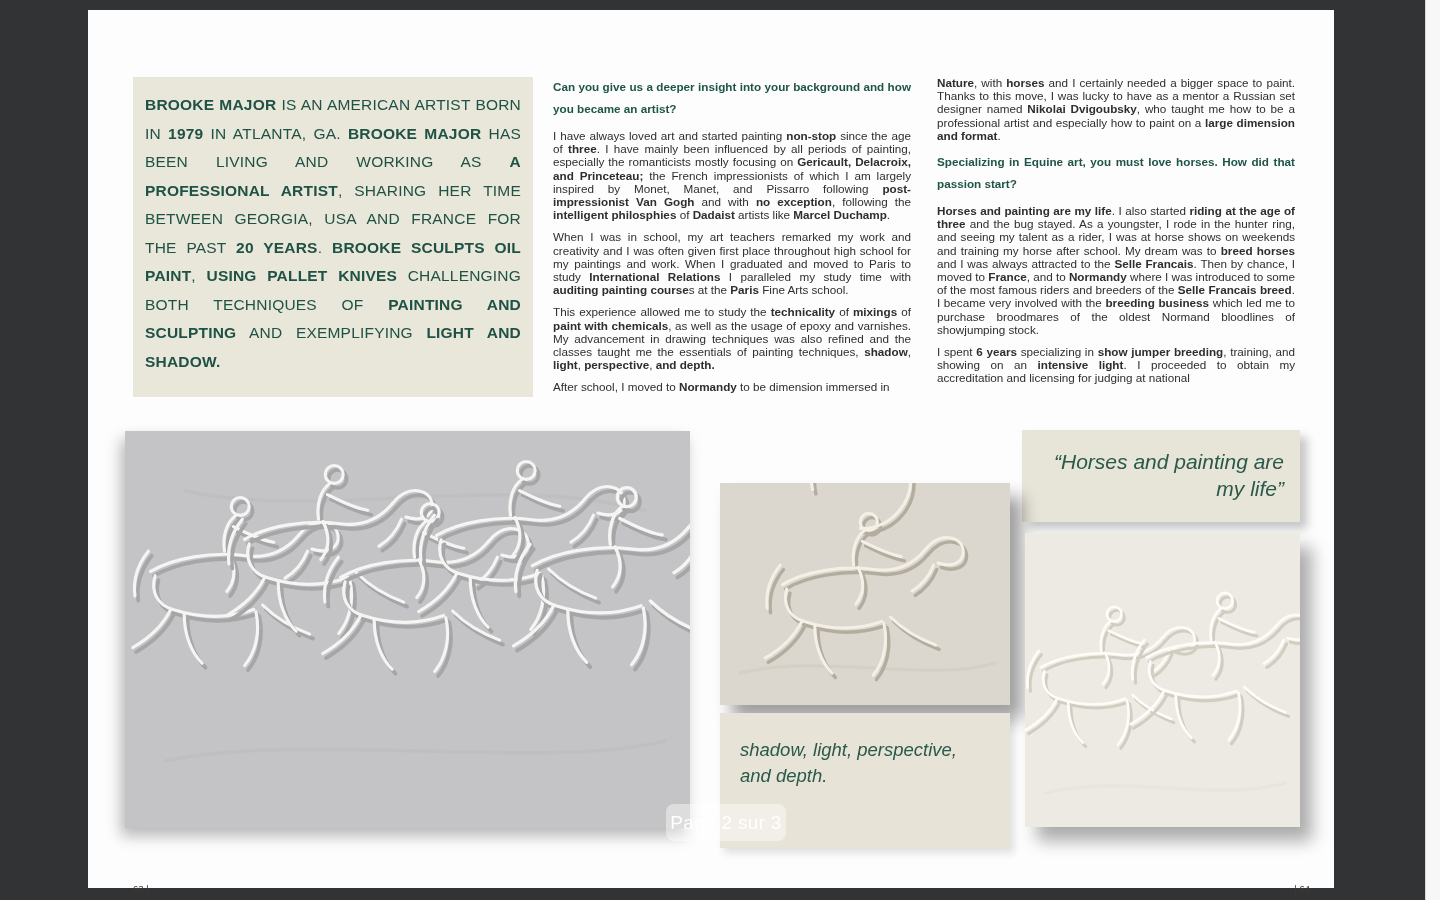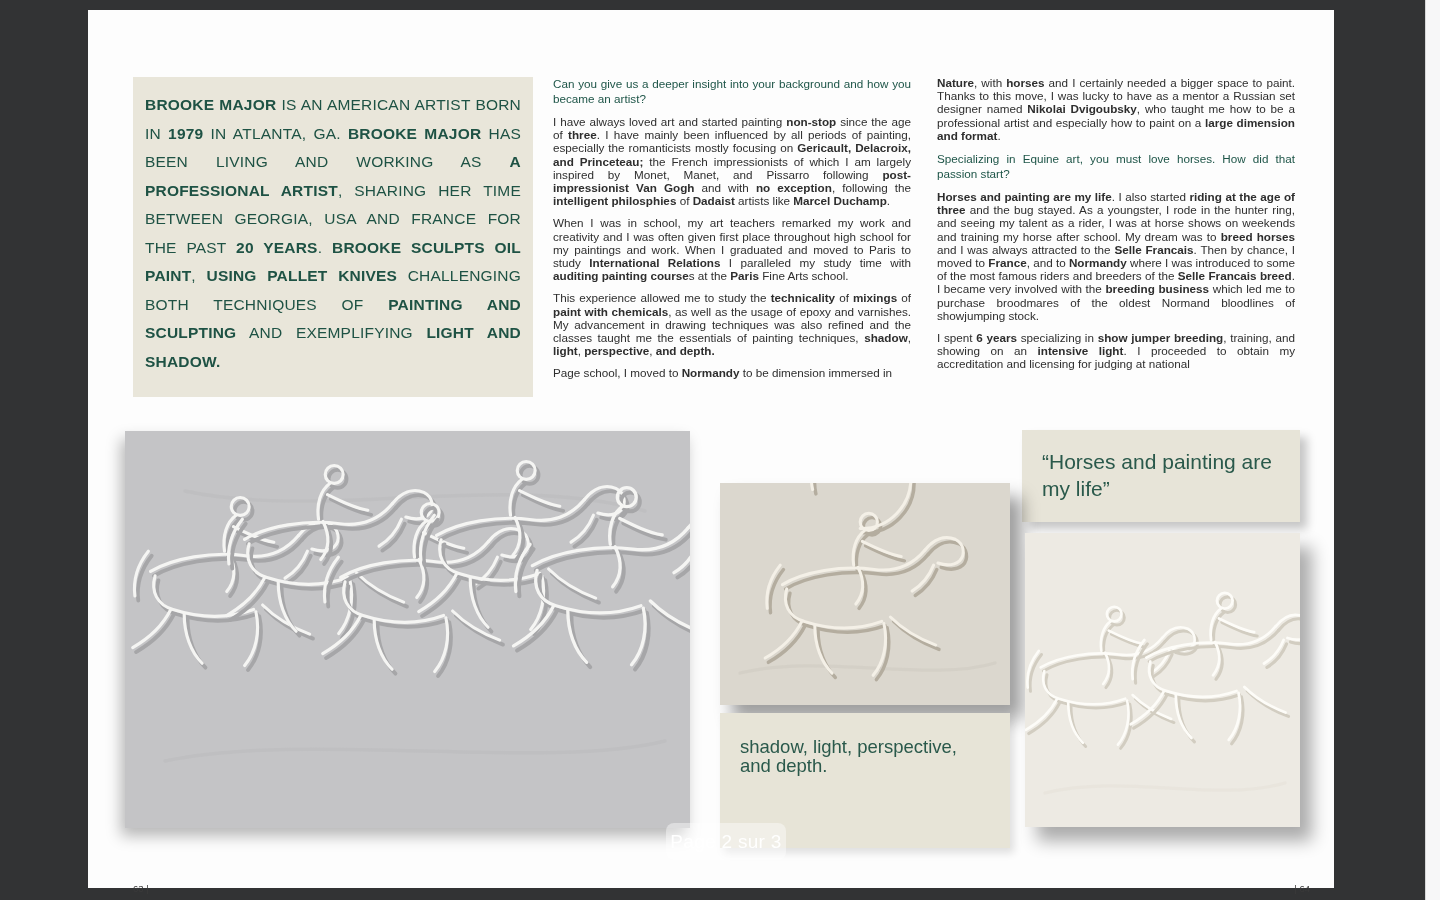--- a/index.html
+++ b/index.html
@@ -12,21 +12,21 @@
              box-sizing:border-box;padding:14px 12px 17px 12px;overflow:hidden;}
   .intro-box p{margin:0;font-size:15.5px;line-height:28.5px;color:#1e5244;text-align:justify;
                letter-spacing:.2px;font-weight:400;}
   .intro-box .b{font-weight:700;}
 
   
   .col{position:absolute;top:66px;width:358px;font-size:11.7px;line-height:13.2px;color:#2e2e2e;}
   .col-middle{left:465px;}
   .col-right{left:849px;}
   .col p{margin:0 0 9px 0;text-align:justify;}
-  .col .q{margin:0 0 9px 0;font-size:11.7px;line-height:15px;font-weight:400;color:#1e5548;
+  .col .q{margin:0 0 9px 0;font-size:11.7px;line-height:22px;font-weight:700;color:#1e5548;
           text-align:justify;}
   .col .b{font-weight:700;}
 
   
   .art{position:absolute;overflow:hidden;}
   .art svg{display:block;width:100%;height:100%;}
   .art-left{left:37px;top:421px;width:565px;height:397px;background:#c4c4c6;
             box-shadow:-4px 8px 14px rgba(0,0,0,.28);}
   .art-middle{left:632px;top:473px;width:290px;height:222px;background:#dbd7ce;
               box-shadow:12px 14px 16px rgba(0,0,0,.38);}
@@ -37,32 +37,32 @@
   .art-left  .fg{stroke:#f5f5f3;stroke-width:2.8;}
   .art-middle .sh{stroke:#b4ad9f;stroke-width:3.2;}
   .art-middle .fg{stroke:#f4f0e7;stroke-width:2.8;}
   .art-right .sh{stroke:#d2cdc1;stroke-width:3.2;}
   .art-right .fg{stroke:#fdfcf8;stroke-width:2.8;}
   .tex{stroke-width:10;opacity:.16;}
 
   
   .quote-box{position:absolute;left:934px;top:420px;width:278px;height:92px;background:#e7e4d8;
              box-sizing:border-box;padding:18px 16px 0 20px;box-shadow:7px 7px 9px rgba(0,0,0,.22);}
-  .quote-box p{margin:0;font-size:21px;line-height:27px;color:#2a594b;}
+  .quote-box p{margin:0;font-style:italic;font-size:21px;line-height:27px;color:#2a594b;text-align:right;}
   .caption-box{position:absolute;left:632px;top:703px;width:290px;height:135px;background:#e7e4d7;
                box-sizing:border-box;padding:24px 20px 0 20px;box-shadow:4px 5px 8px rgba(0,0,0,.12);}
-  .caption-box p{margin:0;font-size:18.5px;line-height:19px;color:#2a594b;}
+  .caption-box p{margin:0;font-style:italic;font-size:18.5px;line-height:26px;color:#2a594b;}
 
   
   .folio{position:absolute;top:873px;font-size:9.5px;color:#3a3a3a;}
   .folio-left{left:45px;}
   .folio-right{right:24px;}
 
   
-  .page-indicator{position:absolute;left:666px;top:823px;width:120px;height:37px;border-radius:8px;
+  .page-indicator{position:absolute;left:666px;top:804px;width:120px;height:37px;border-radius:8px;
                   background:rgba(255,255,255,.42);color:rgba(255,255,255,.96);
                   display:flex;align-items:center;justify-content:center;
                   font-size:19px;letter-spacing:.3px;z-index:5;}
   .scrollbar{position:absolute;right:0;top:0;width:15px;height:900px;background:#f7f7f8;
              border-left:1px solid #d8d8d8;box-sizing:border-box;}
 </style>
 </head>
 <body>
 
 <div class="viewport">
@@ -71,21 +71,21 @@
 
     <div class="intro-box">
       <p><span class="b">BROOKE MAJOR</span><span> IS AN AMERICAN ARTIST BORN IN </span><span class="b">1979</span><span> IN ATLANTA, GA. </span><span class="b">BROOKE MAJOR</span><span> HAS BEEN LIVING AND WORKING AS </span><span class="b">A PROFESSIONAL ARTIST</span><span>, SHARING HER TIME BETWEEN GEORGIA, USA AND FRANCE FOR THE PAST </span><span class="b">20 YEARS</span><span>. </span><span class="b">BROOKE SCULPTS OIL PAINT</span><span>, </span><span class="b">USING PALLET KNIVES</span><span> CHALLENGING BOTH TECHNIQUES OF </span><span class="b">PAINTING AND SCULPTING</span><span> AND EXEMPLIFYING </span><span class="b">LIGHT AND SHADOW.</span></p>
     </div>
 
     <div class="col col-middle">
       <h3 class="q">Can you give us a deeper insight into your background and how you became an artist?</h3>
       <p><span>I have always loved art and started painting </span><span class="b">non-stop</span><span> since the age of </span><span class="b">three</span><span>. I have mainly been influenced by all periods of painting, especially the romanticists mostly focusing on </span><span class="b">Gericault, Delacroix, and Princeteau;</span><span> the French impressionists of which I am largely inspired by Monet, Manet, and Pissarro following </span><span class="b">post-impressionist Van Gogh</span><span> and with </span><span class="b">no exception</span><span>, following the </span><span class="b">intelligent philosphies</span><span> of </span><span class="b">Dadaist</span><span> artists like </span><span class="b">Marcel Duchamp</span><span>.</span></p>
       <p><span>When I was in school, my art teachers remarked my work and creativity and I was often given first place throughout high school for my paintings and work. When I graduated and moved to Paris to study </span><span class="b">International Relations</span><span> I paralleled my study time with </span><span class="b">auditing painting course</span><span>s at the </span><span class="b">Paris</span><span> Fine Arts school.</span></p>
       <p><span>This experience allowed me to study the </span><span class="b">technicality</span><span> of </span><span class="b">mixings</span><span> of </span><span class="b">paint with chemicals</span><span>, as well as the usage of epoxy and varnishes. My advancement in drawing techniques was also refined and the classes taught me the essentials of painting techniques, </span><span class="b">shadow</span><span>, </span><span class="b">light</span><span>, </span><span class="b">perspective</span><span>, </span><span class="b">and depth.</span></p>
-      <p><span>Page school, I moved to </span><span class="b">Normandy</span><span> to be dimension immersed in</span></p>
+      <p><span>After school, I moved to </span><span class="b">Normandy</span><span> to be dimension immersed in</span></p>
     </div>
 
     <div class="col col-right">
       <p><span class="b">Nature</span><span>, with </span><span class="b">horses</span><span> and I certainly needed a bigger space to paint. Thanks to this move, I was lucky to have as a mentor a Russian set designer named </span><span class="b">Nikolai Dvigoubsky</span><span>, who taught me how to be a professional artist and especially how to paint on a </span><span class="b">large dimension and format</span><span>.</span></p>
       <h3 class="q">Specializing in Equine art, you must love horses. How did that passion start?</h3>
       <p><span class="b">Horses and painting are my life</span><span>. I also started </span><span class="b">riding at the age of three</span><span> and the bug stayed. As a youngster, I rode in the hunter ring, and seeing my talent as a rider, I was at horse shows on weekends and training my horse after school. My dream was to </span><span class="b">breed horses</span><span> and I was always attracted to the </span><span class="b">Selle Francais</span><span>. Then by chance, I moved to </span><span class="b">France</span><span>, and to </span><span class="b">Normandy</span><span> where I was introduced to some of the most famous riders and breeders of the </span><span class="b">Selle Francais breed</span><span>. I became very involved with the </span><span class="b">breeding business</span><span> which led me to purchase broodmares of the oldest Normand bloodlines of showjumping stock.</span></p>
       <p><span>I spent </span><span class="b">6 years</span><span> specializing in </span><span class="b">show jumper breeding</span><span>, training, and showing on an </span><span class="b">intensive light</span><span>. I proceeded to obtain my accreditation and licensing for judging at national</span></p>
     </div>
 
     <svg width="0" height="0" style="position:absolute" aria-hidden="true">

